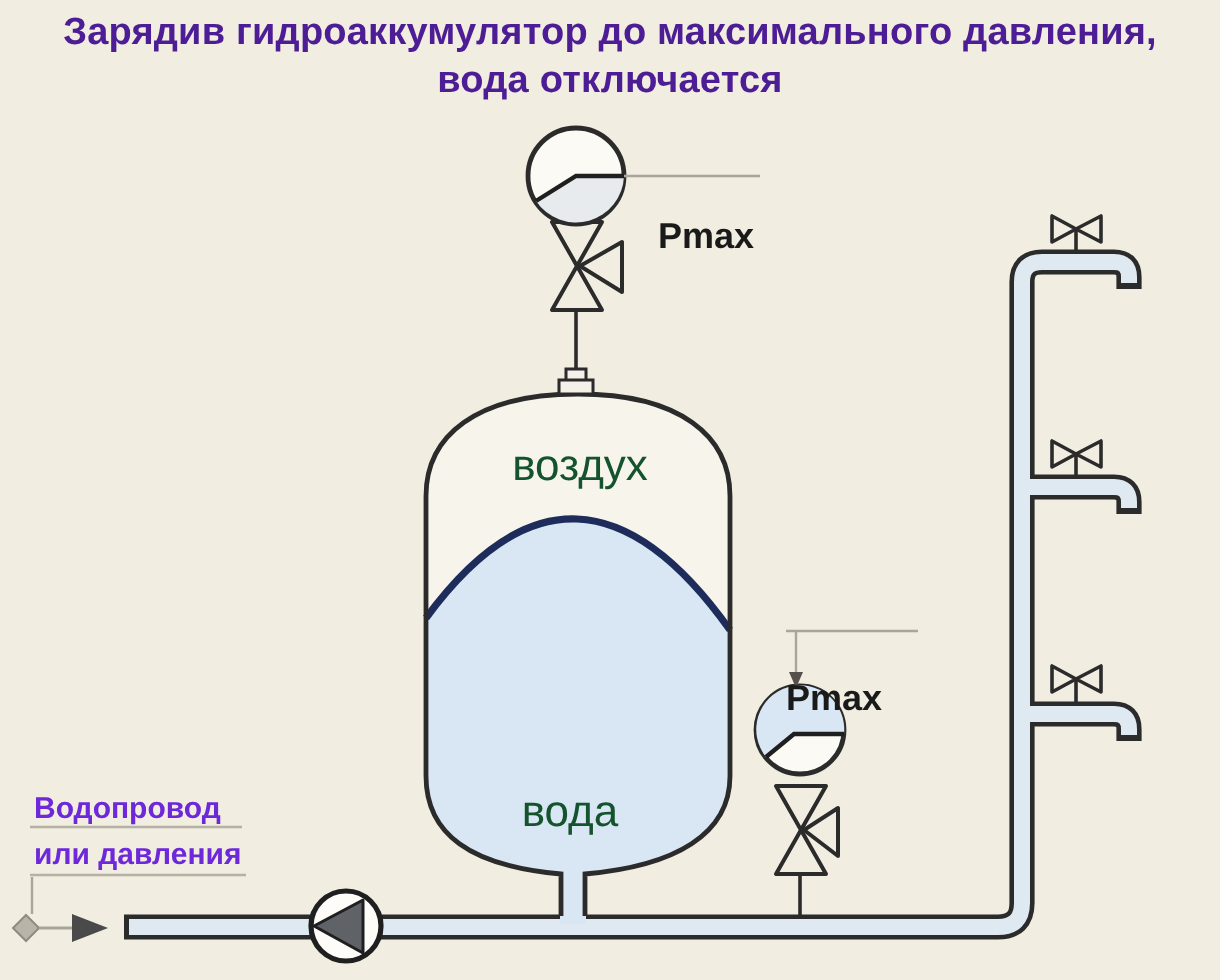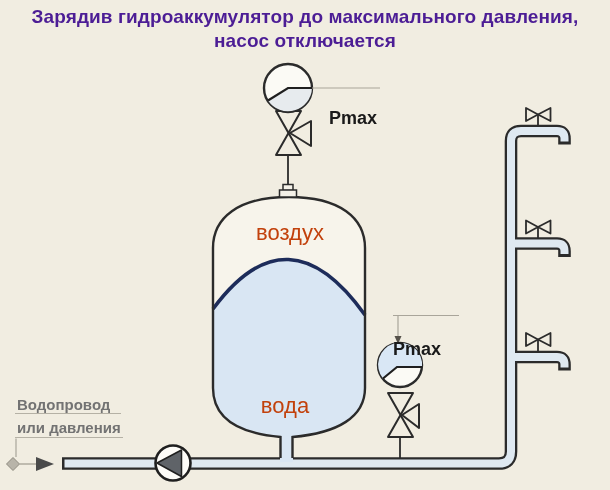--- a/index.html
+++ b/index.html
@@ -13,28 +13,28 @@
   .stage{position:absolute;inset:0;width:610px;height:490px;}
   svg{position:absolute;left:0;top:0;}
   .txt{position:absolute;color:#1c1c1c;white-space:nowrap;}
   .title-line{
     left:0;width:610px;text-align:center;
     font-size:19px;font-weight:bold;color:#4c1d95;letter-spacing:0.1px;
   }
   .title-1{top:6px;}
   .title-2{top:30px;}
   .tank-label{
-    font-size:22px;color:#c2410c;transform:translateX(-50%);
+    font-size:22px;color:#14532d;transform:translateX(-50%);
   }
   .air-label{left:290px;top:220px;}
   .water-label{left:285px;top:393px;}
   .pmax{font-size:18px;font-weight:bold;color:#1a1a1a;margin-top:46px;}
   .pmax-top{left:329px;top:62px;}
   .pmax-side{left:393px;top:293px;}
-  .src{font-size:15px;font-weight:bold;color:#737373;text-align:right;}
+  .src{font-size:15px;font-weight:bold;color:#6d28d9;text-align:right;}
   .src-1{left:17px;top:396px;}
   .src-2{left:17px;top:419px;}
 </style>
 </head>
 <body>
 
 <div class="stage">
 
   <svg width="610" height="490" viewBox="0 0 610 490">
 
@@ -118,21 +118,21 @@
       <line x1="16" y1="438.5" x2="16" y2="457" stroke="#a9a59a" stroke-width="1.2"></line>
       <line x1="15" y1="413.5" x2="121" y2="413.5" stroke="#b5b1a5" stroke-width="1.2"></line>
       <line x1="15" y1="437.5" x2="123" y2="437.5" stroke="#b5b1a5" stroke-width="1.2"></line>
       <polygon points="13,457.5 19.5,464 13,470.5 6.5,464" fill="#b8b4a9" stroke="#8f8b80" stroke-width="1"></polygon>
       <line x1="19.5" y1="464" x2="36" y2="464" stroke="#a9a59a" stroke-width="1.4"></line>
       <polygon points="36,457 54,464 36,471" fill="#4a4a4a"></polygon>
     </g>
   </svg>
 
   <div class="txt title-line title-1">Зарядив гидроаккумулятор до максимального давления,</div>
-  <div class="txt title-line title-2">насос отключается</div>
+  <div class="txt title-line title-2">вода отключается</div>
 
   <div class="txt tank-label air-label">воздух</div>
   <div class="txt tank-label water-label">вода</div>
 
   <div class="txt pmax pmax-top">Pmax</div>
   <div class="txt pmax pmax-side">Pmax</div>
 
   <div class="txt src src-1">Водопровод</div>
   <div class="txt src src-2">или давления</div>
 </div>

